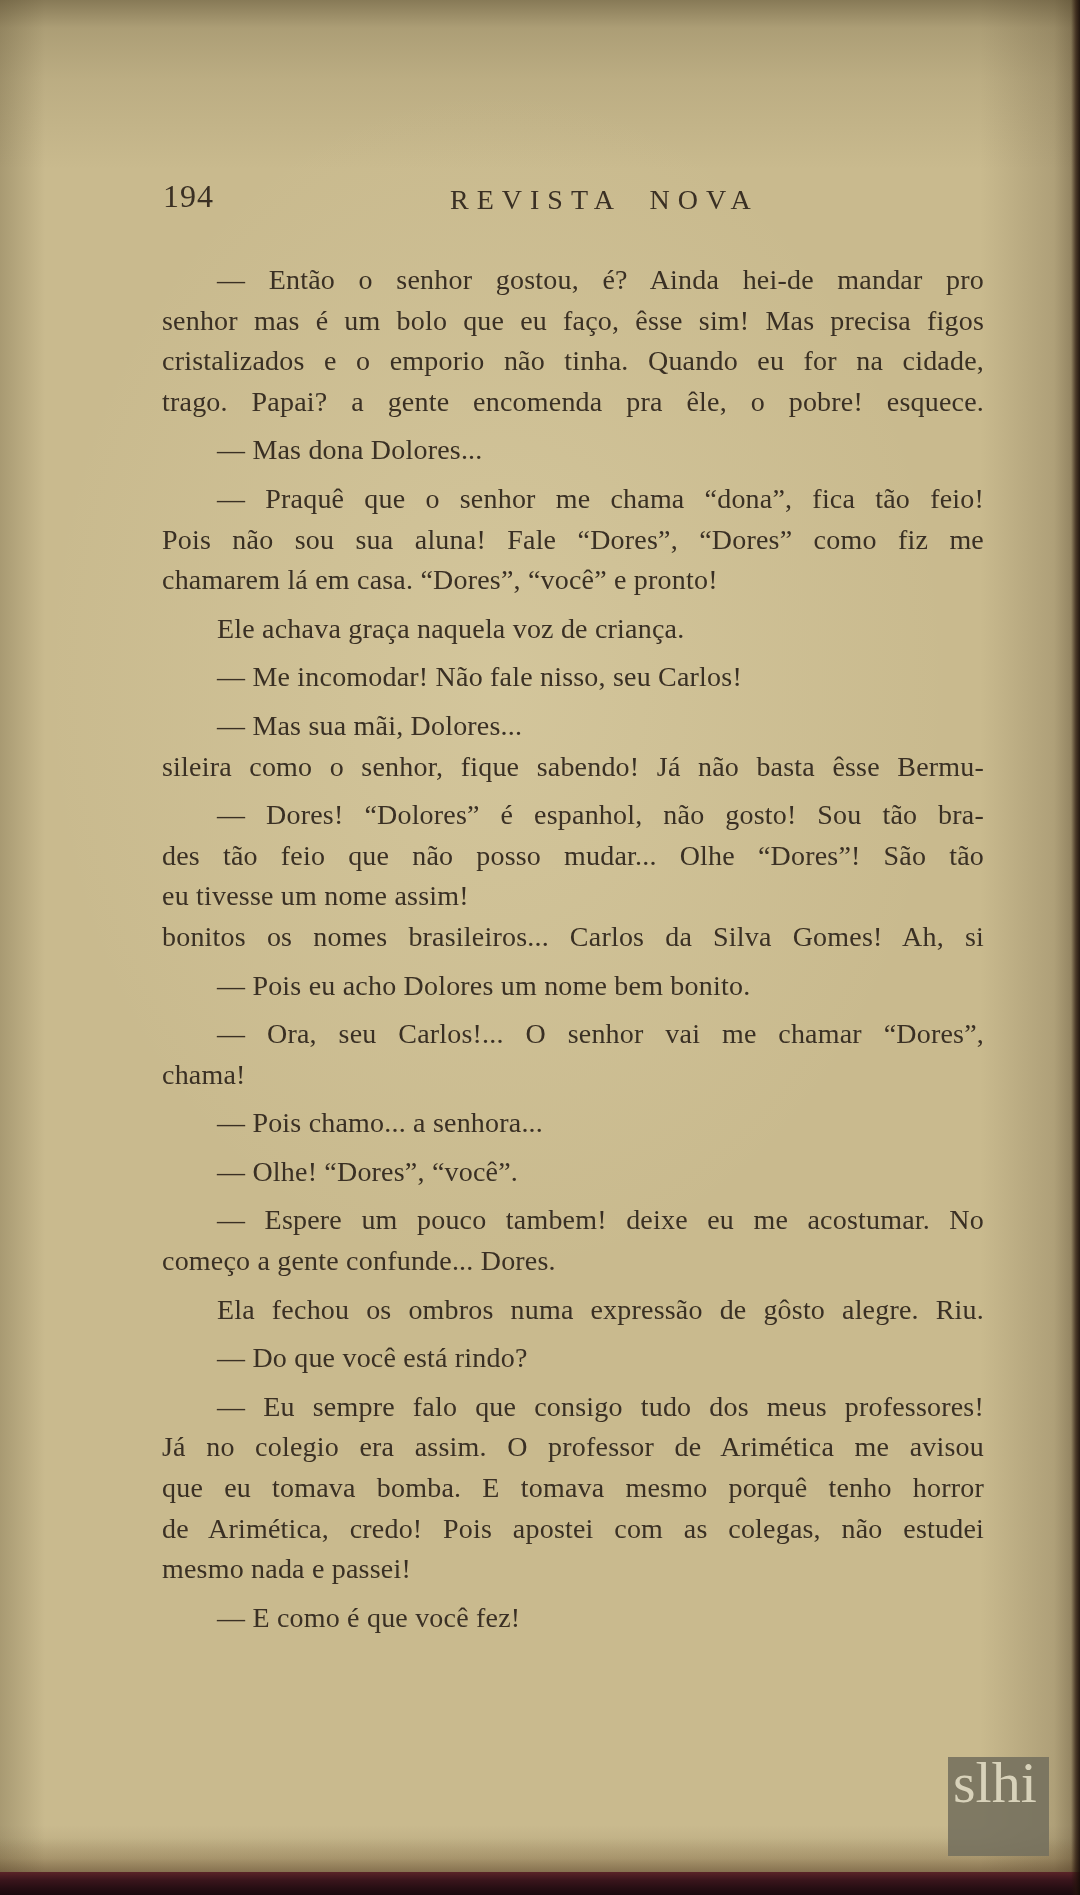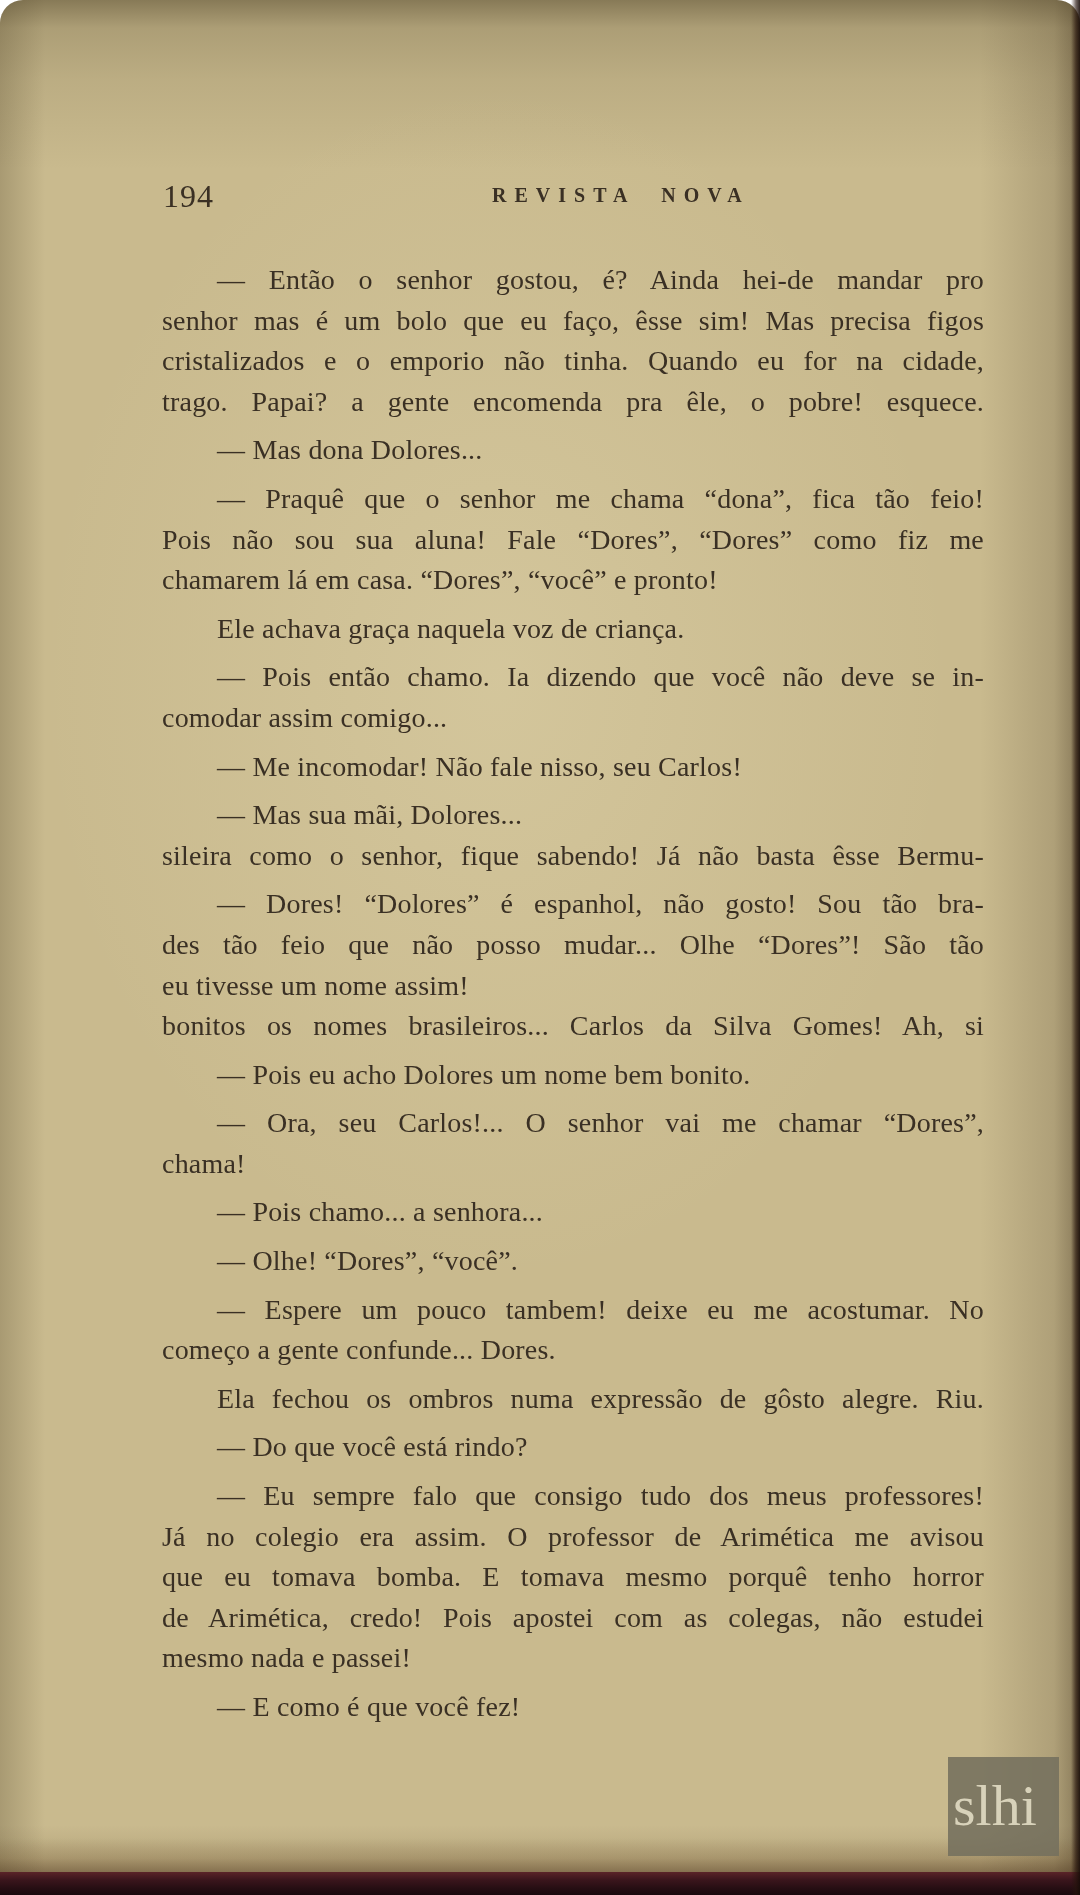--- a/index.html
+++ b/index.html
@@ -11,30 +11,29 @@
   .scan {
     position: relative;
     width: 1080px; height: 1895px;
     background-color: #c9ba8e;
     background-image:
       radial-gradient(ellipse 60% 45% at 46% 36%, rgba(238,228,190,0.28), rgba(238,228,190,0) 70%),
       linear-gradient(180deg, rgba(70,58,32,0.50) 0px, rgba(70,58,32,0.22) 28px, rgba(70,58,32,0.10) 80px, rgba(70,58,32,0) 170px),
       linear-gradient(90deg, rgba(70,58,32,0.25) 0px, rgba(70,58,32,0) 45px),
       linear-gradient(270deg, rgba(55,40,22,0.45) 0px, rgba(55,40,22,0.18) 26px, rgba(55,40,22,0) 100px),
       linear-gradient(0deg, rgba(80,55,28,0.30) 0px, rgba(80,55,28,0) 70px);
-    border-radius: 23px;
   }
   .page-number {
     position: absolute; left: 163px; top: 178px;
     font-size: 32px; color: #3a3024; letter-spacing: 1px;
   }
   .journal-title {
     position: absolute; left: 450px; top: 184px;
-    font-size: 20px; font-weight: 700; color: #3a3024;
-    letter-spacing: 8px; word-spacing: 14px; white-space: nowrap; margin-left: 42px;
+    font-size: 28px; font-weight: 400; color: #3a3024;
+    letter-spacing: 8px; word-spacing: 14px; white-space: nowrap;
   }
   .text-block {
     position: absolute; left: 162px; top: 252px; width: 822px;
     color: #3a3024;
   }
   .line {
     font-size: 28px; line-height: 40.6px; height: 40.6px;
     letter-spacing: 0.2px; overflow: hidden;
     text-align: left;
   }
@@ -46,23 +45,23 @@
   }
   .table-edge {
     position: absolute; left: 0; right: 0; top: 1872px; bottom: 0;
     background: linear-gradient(180deg, #5a2428 0%, #3a151c 35%, #240d12 75%, #1b0a0e 100%);
   }
   .right-strip {
     position: absolute; top: 0; bottom: 0; right: 0; width: 9px;
     background: linear-gradient(90deg, rgba(40,22,12,0) 0%, rgba(38,20,12,0.65) 55%, rgba(24,12,8,0.9) 100%);
   }
   .watermark {
-    position: absolute; left: 948px; top: 1757px; width: 111px; height: 99px;
+    position: absolute; left: 948px; top: 1757px; width: 101px; height: 99px;
     background: rgba(116,112,93,0.88);
-    display: flex; align-items: center;
+    display: flex; align-items: flex-start;
     padding: 0 0 1px 5px; box-sizing: border-box;
   }
   .watermark-label {
     font-size: 58px; line-height: 52px; color: #d8d2ba;
     letter-spacing: 0px;
   }
 </style>
 </head>
 <body>
 
@@ -82,24 +81,20 @@
       <div>
         <div class="line indent">— Mas dona Dolores...</div>
       </div>
       <div>
         <div class="line indent just">— Praquê que o senhor me chama “dona”, fica tão feio!</div>
         <div class="line just">Pois não sou sua aluna! Fale “Dores”, “Dores” como fiz me</div>
         <div class="line">chamarem lá em casa. “Dores”, “você” e pronto!</div>
       </div>
       <div>
         <div class="line indent">Ele achava graça naquela voz de criança.</div>
-      </div>
-      <div>
-        <div class="line indent just">— Pois então chamo. Ia dizendo que você não deve se in-</div>
-        <div class="line">comodar assim comigo...</div>
       </div>
       <div>
         <div class="line indent">— Me incomodar! Não fale nisso, seu Carlos!</div>
       </div>
       <div>
         <div class="line indent">— Mas sua mãi, Dolores...</div>
       </div>
       <div>
         <div class="line just">sileira como o senhor, fique sabendo! Já não basta êsse Bermu-</div>
         <div class="line indent just">— Dores! “Dolores” é espanhol, não gosto! Sou tão bra-</div>

